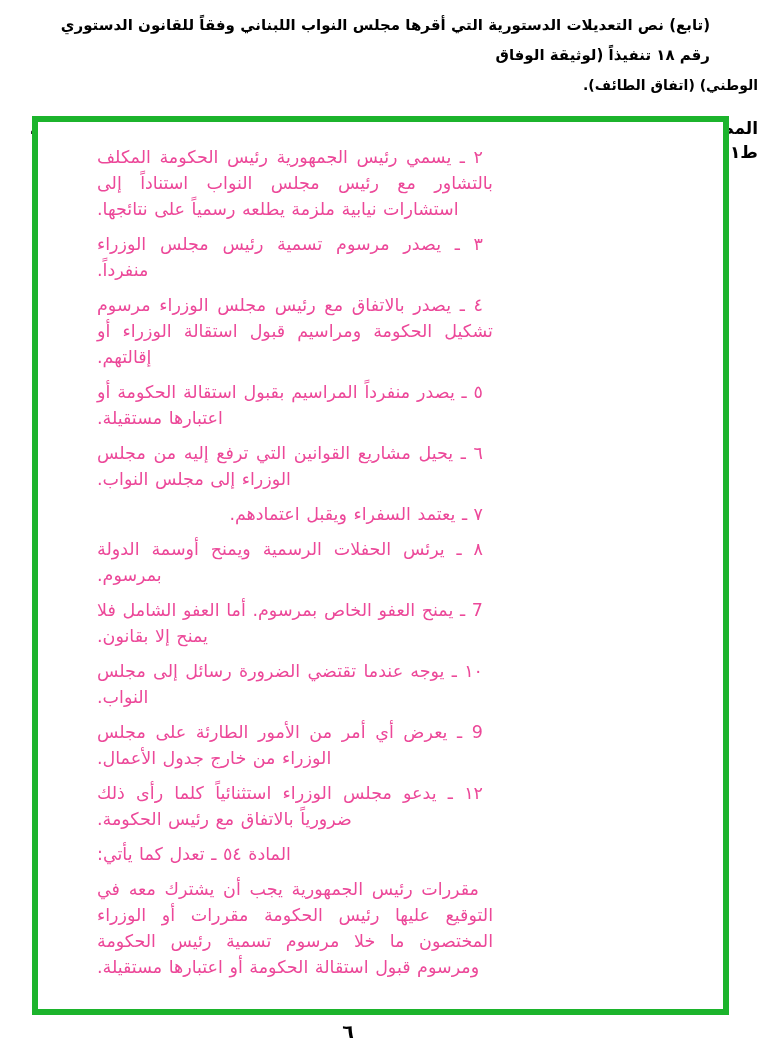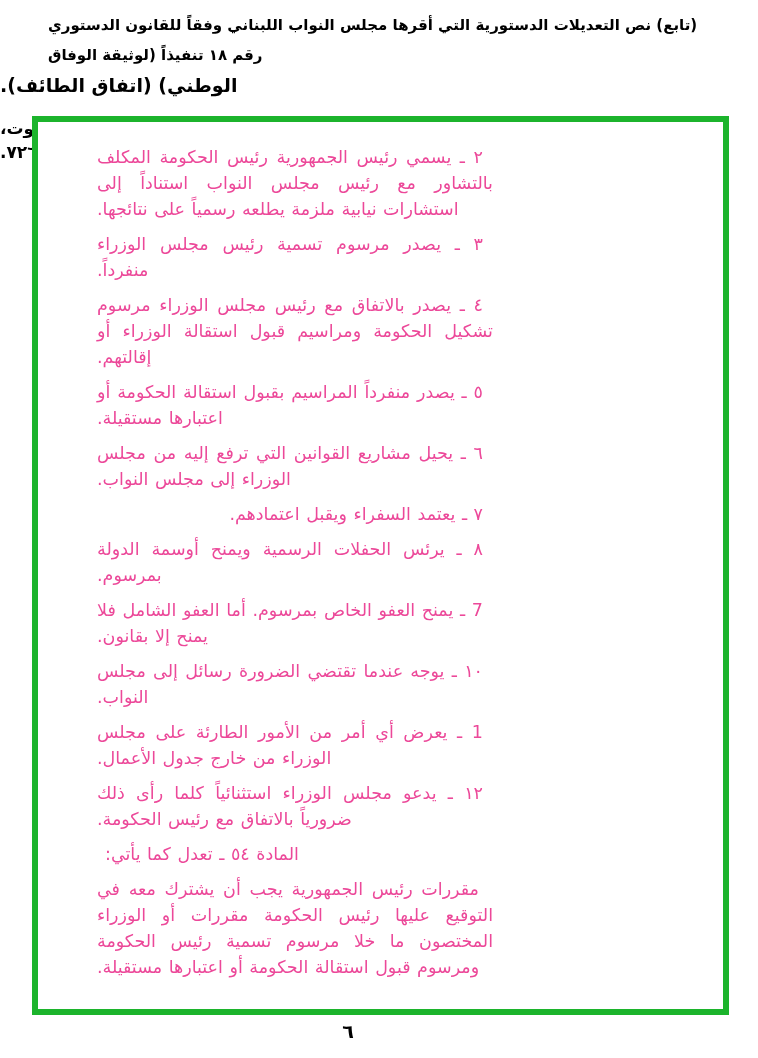--- a/index.html
+++ b/index.html
@@ -8,25 +8,25 @@
     background:#ffffff;
     font-family:"DejaVu Sans", sans-serif;
     color:#141414;
     position:relative;
     overflow:hidden;
   }
 
   
   .header {
     position:absolute; top:10px; left:0; right:0;
-    direction:rtl; text-align:left;
+    direction:rtl; text-align:right;
     font-weight:bold; color:#000;
   }
   .h-line1 { font-size:15px; line-height:30px; padding:0 48px; }
-  .h-line2 { font-size:19px; line-height:30px; }
+  .h-line2 { font-size:14px; line-height:30px; }
   .h-source { font-size:17px; line-height:24px; margin-top:16px; }
 
   
   .frame {
     position:absolute;
     left:32px; top:116px;
     width:697px; height:899px;
     box-sizing:border-box;
     border:6px solid var(--frame-green, #1cb42c);
     background:#ffffff;
@@ -47,21 +47,21 @@
     text-align:justify;
     text-align-last:left;
     text-indent:10px;
     word-spacing:1px;
   }
   .para.single {
     text-align:left;
     text-align-last:right;
   }
   .article-heading {
-    margin:0 32px 9px 8px;
+    margin:0 32px 9px 0;
     text-align:right;
   }
   .closing {
     margin:0;
     text-align:justify;
     text-align-last:left;
     text-indent:14px;
     word-spacing:1px;
   }
 
@@ -98,21 +98,21 @@
       <p class="para">٦ ـ يحيل مشاريع القوانين التي ترفع إليه من مجلس الوزراء إلى مجلس النواب.</p>
 
       <p class="para single">٧ ـ يعتمد السفراء ويقبل اعتمادهم.</p>
 
       <p class="para">٨ ـ يرئس الحفلات الرسمية ويمنح أوسمة الدولة بمرسوم.</p>
 
       <p class="para">7 ـ يمنح العفو الخاص بمرسوم. أما العفو الشامل فلا يمنح إلا بقانون.</p>
 
       <p class="para">١٠ ـ يوجه عندما تقتضي الضرورة رسائل إلى مجلس النواب.</p>
 
-      <p class="para">1 ـ يعرض أي أمر من الأمور الطارئة على مجلس الوزراء من خارج جدول الأعمال.</p>
+      <p class="para">9 ـ يعرض أي أمر من الأمور الطارئة على مجلس الوزراء من خارج جدول الأعمال.</p>
 
       <p class="para">١٢ ـ يدعو مجلس الوزراء استثنائياً كلما رأى ذلك ضرورياً بالاتفاق مع رئيس الحكومة.</p>
     </div>
   <p class="para article-heading">المادة ٥٤ ـ تعدل كما يأتي:</p>
   <p class="closing">مقررات رئيس الجمهورية يجب أن يشترك معه في التوقيع عليها رئيس الحكومة مقررات أو الوزراء المختصون ما خلا مرسوم تسمية رئيس الحكومة ومرسوم قبول استقالة الحكومة أو اعتبارها مستقيلة.</p>
 </div>
 
 <div class="page-num">٦</div>
 
 </body></html>

